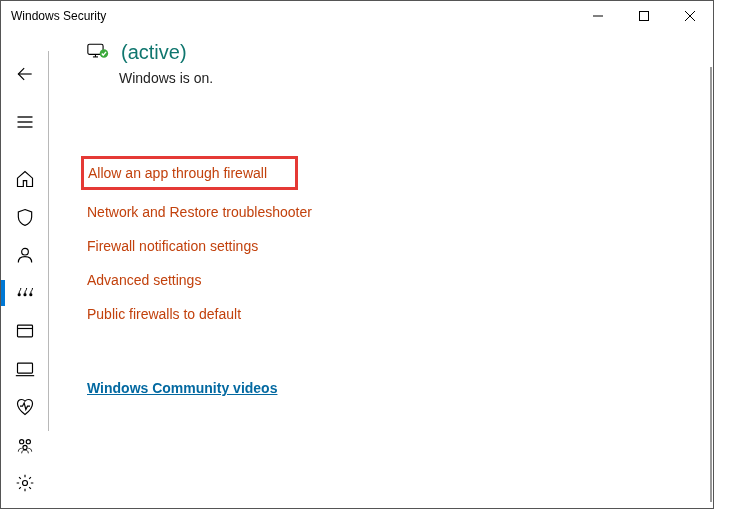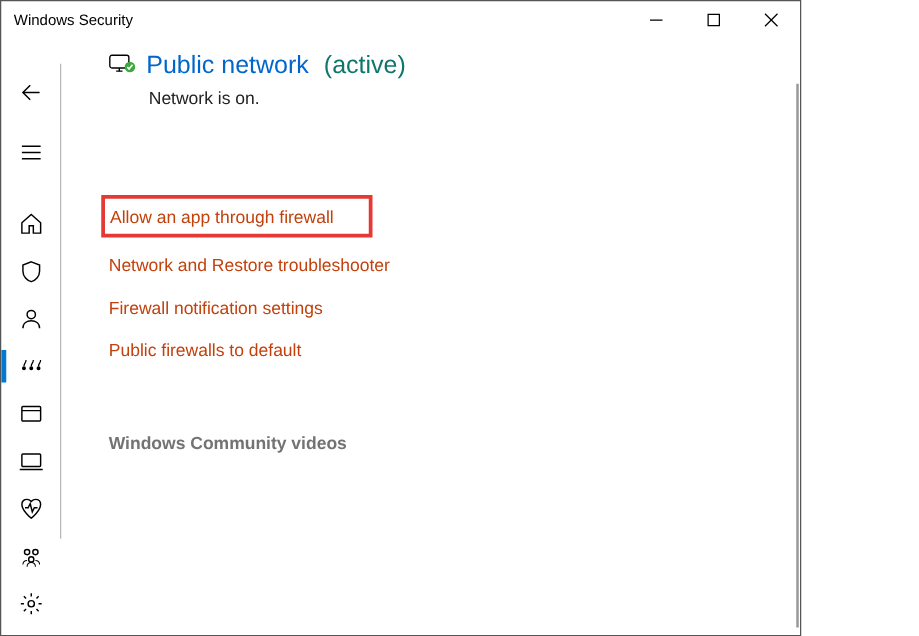--- a/index.html
+++ b/index.html
@@ -3,21 +3,21 @@
   <meta charset="utf-8">
   <style>
     * { box-sizing: border-box; margin: 0; padding: 0; }
     body {
       font-family: "Segoe UI", Tahoma, sans-serif;
       background: #fff;
       font-size: 14px;
       color: #000;
     }
     .window {
-      width: 641px;
+      width: 714px;
       height: 509px;
       border: 1px solid #555;
       position: relative;
       display: flex;
       flex-direction: column;
       background: #fff;
     }
     .titlebar {
       height: 30px;
       display: flex;
@@ -132,23 +132,24 @@
     .highlighted {
       display: inline-block;
       border: 3px solid #E53935;
       padding: 6px 28px 6px 4px;
       margin-left: -6px;
       margin-bottom: 14px;
     }
     .section-heading {
       font-size: 14px;
       font-weight: 600;
-      color: #737373;
+      color: #0369a1;
       margin-top: 58px;
       margin-bottom: 10px;
+      text-decoration: underline;
     }
     .section-heading.q {
       margin-top: 46px;
     }
     .scroll-indicator {
       position: absolute;
       right: 1px;
       top: 36px;
       bottom: 6px;
       width: 2px;
@@ -268,32 +269,32 @@
       <div class="heading-row">
         <span class="net-icon">
           <svg viewBox="0 0 26 20">
             <rect x="1" y="2" width="18" height="12" rx="2" fill="none" stroke="#000" stroke-width="1.3"></rect>
             <line x1="7" y1="17" x2="13" y2="17" stroke="#000" stroke-width="1.3"></line>
             <line x1="10" y1="14" x2="10" y2="17" stroke="#000" stroke-width="1.3"></line>
             <circle cx="20" cy="13" r="5" fill="#3BA93B"></circle>
             <polyline points="17.5,13 19.2,15 22.5,11" fill="none" stroke="#fff" stroke-width="1.6"></polyline>
           </svg>
         </span>
-        <a href="#" class="heading-link">Public network</a>
         <span class="heading-status">(active)</span>
       </div>
 
-      <div class="subtext">Network is on.</div>
+      <div class="subtext">Windows is on.</div>
 
       <div class="links">
         <span class="highlighted">
           <a href="#" class="link-item" style="margin-bottom:0">Allow an app through firewall</a>
         </span>
         <a href="#" class="link-item">Network and Restore troubleshooter</a>
         <a href="#" class="link-item">Firewall notification settings</a>
+        <a href="#" class="link-item">Advanced settings</a>
         <a href="#" class="link-item">Public firewalls to default</a>
       </div>
 
       <div class="section-heading">Windows Community videos</div>
 
 
     </div>
 
     <div class="scroll-indicator"></div>
 

